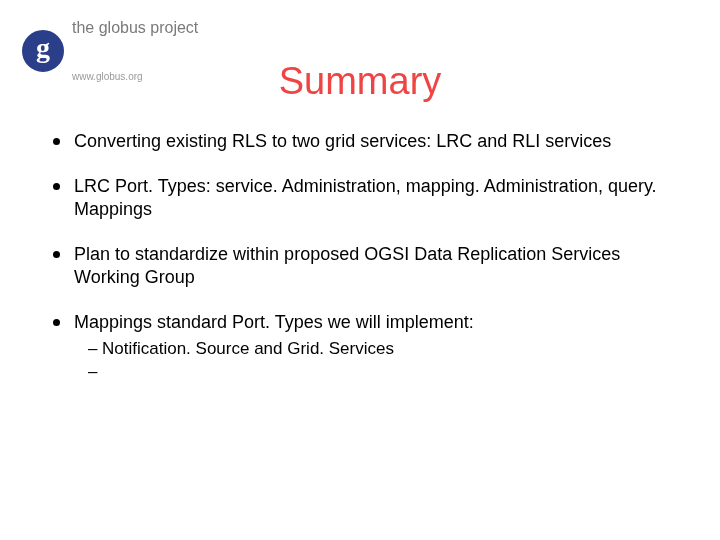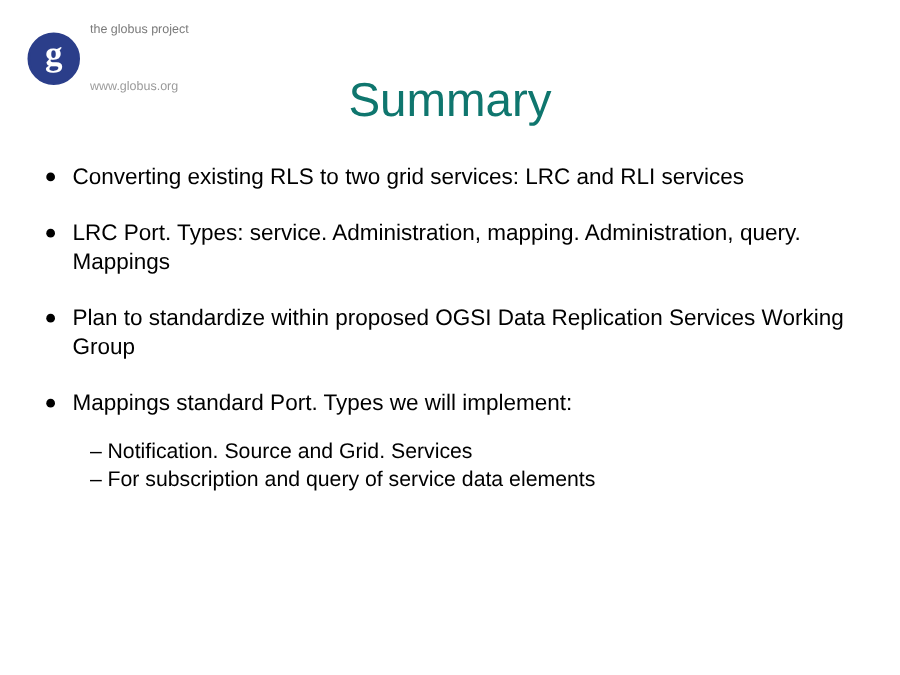--- a/index.html
+++ b/index.html
@@ -37,37 +37,37 @@
     font-size: 28px;
     font-weight: bold;
     position: relative;
     top: -3px;
   }
   .logo-text {
     font-size: 11px;
     color: #7a7a7a;
     line-height: 1.2;
   }
-  .logo-text .line1 { font-size: 10px; }
+  .logo-text .line1 { font-size: 16px; }
   .logo-text .line2 { font-size: 10px; color:#9a9a9a;margin-top:34px; }
   .title {
     position: absolute;
     top: 60px;
     left: 0;
     right: 0;
     text-align: center;
     font-family: Verdana, sans-serif;
     font-size: 38px;
-    color: #0f766e;
+    color: #ef4444;
     font-weight: 400;
   }
   .content {
     position: absolute;
     top: 130px;
-    left: 32px;
+    left: 48px;
     right: 30px;
     color: #000;
   }
   ul.top { list-style: none; }
   ul.top > li {
     position: relative;
     padding-left: 26px;
     margin-bottom: 22px;
     font-size: 18px;
     line-height: 1.28;
@@ -78,21 +78,21 @@
     left: 5px;
     top: 8px;
     width: 7px;
     height: 7px;
     background: #000;
     border-radius: 50%;
   }
   ul.top > li:last-child { margin-bottom: 8px; }
   ul.sub1 {
     list-style: none;
-    margin-top: 16px;
+    margin-top: 4px;
     margin-left: 14px;
   }
   ul.sub1 > li {
     font-size: 17px;
     line-height: 1.35;
     padding-left: 14px;
     position: relative;
   }
   ul.sub1 > li::before {
     content: "\2013";
@@ -142,18 +142,17 @@
     <li>
       <span>Plan to standardize within proposed OGSI Data Replication Services Working Group</span>
     </li>
     <li>
       <span>Mappings standard Port. Types we will implement:</span>
       <ul class="sub1">
         <li>
           <span>Notification. Source and Grid. Services</span>
         </li>
         <li>
-          <span>For subscription and query of service data elements</span>
         </li>
       </ul>
     </li>
   </ul>
 </div>
 
 </body></html>

